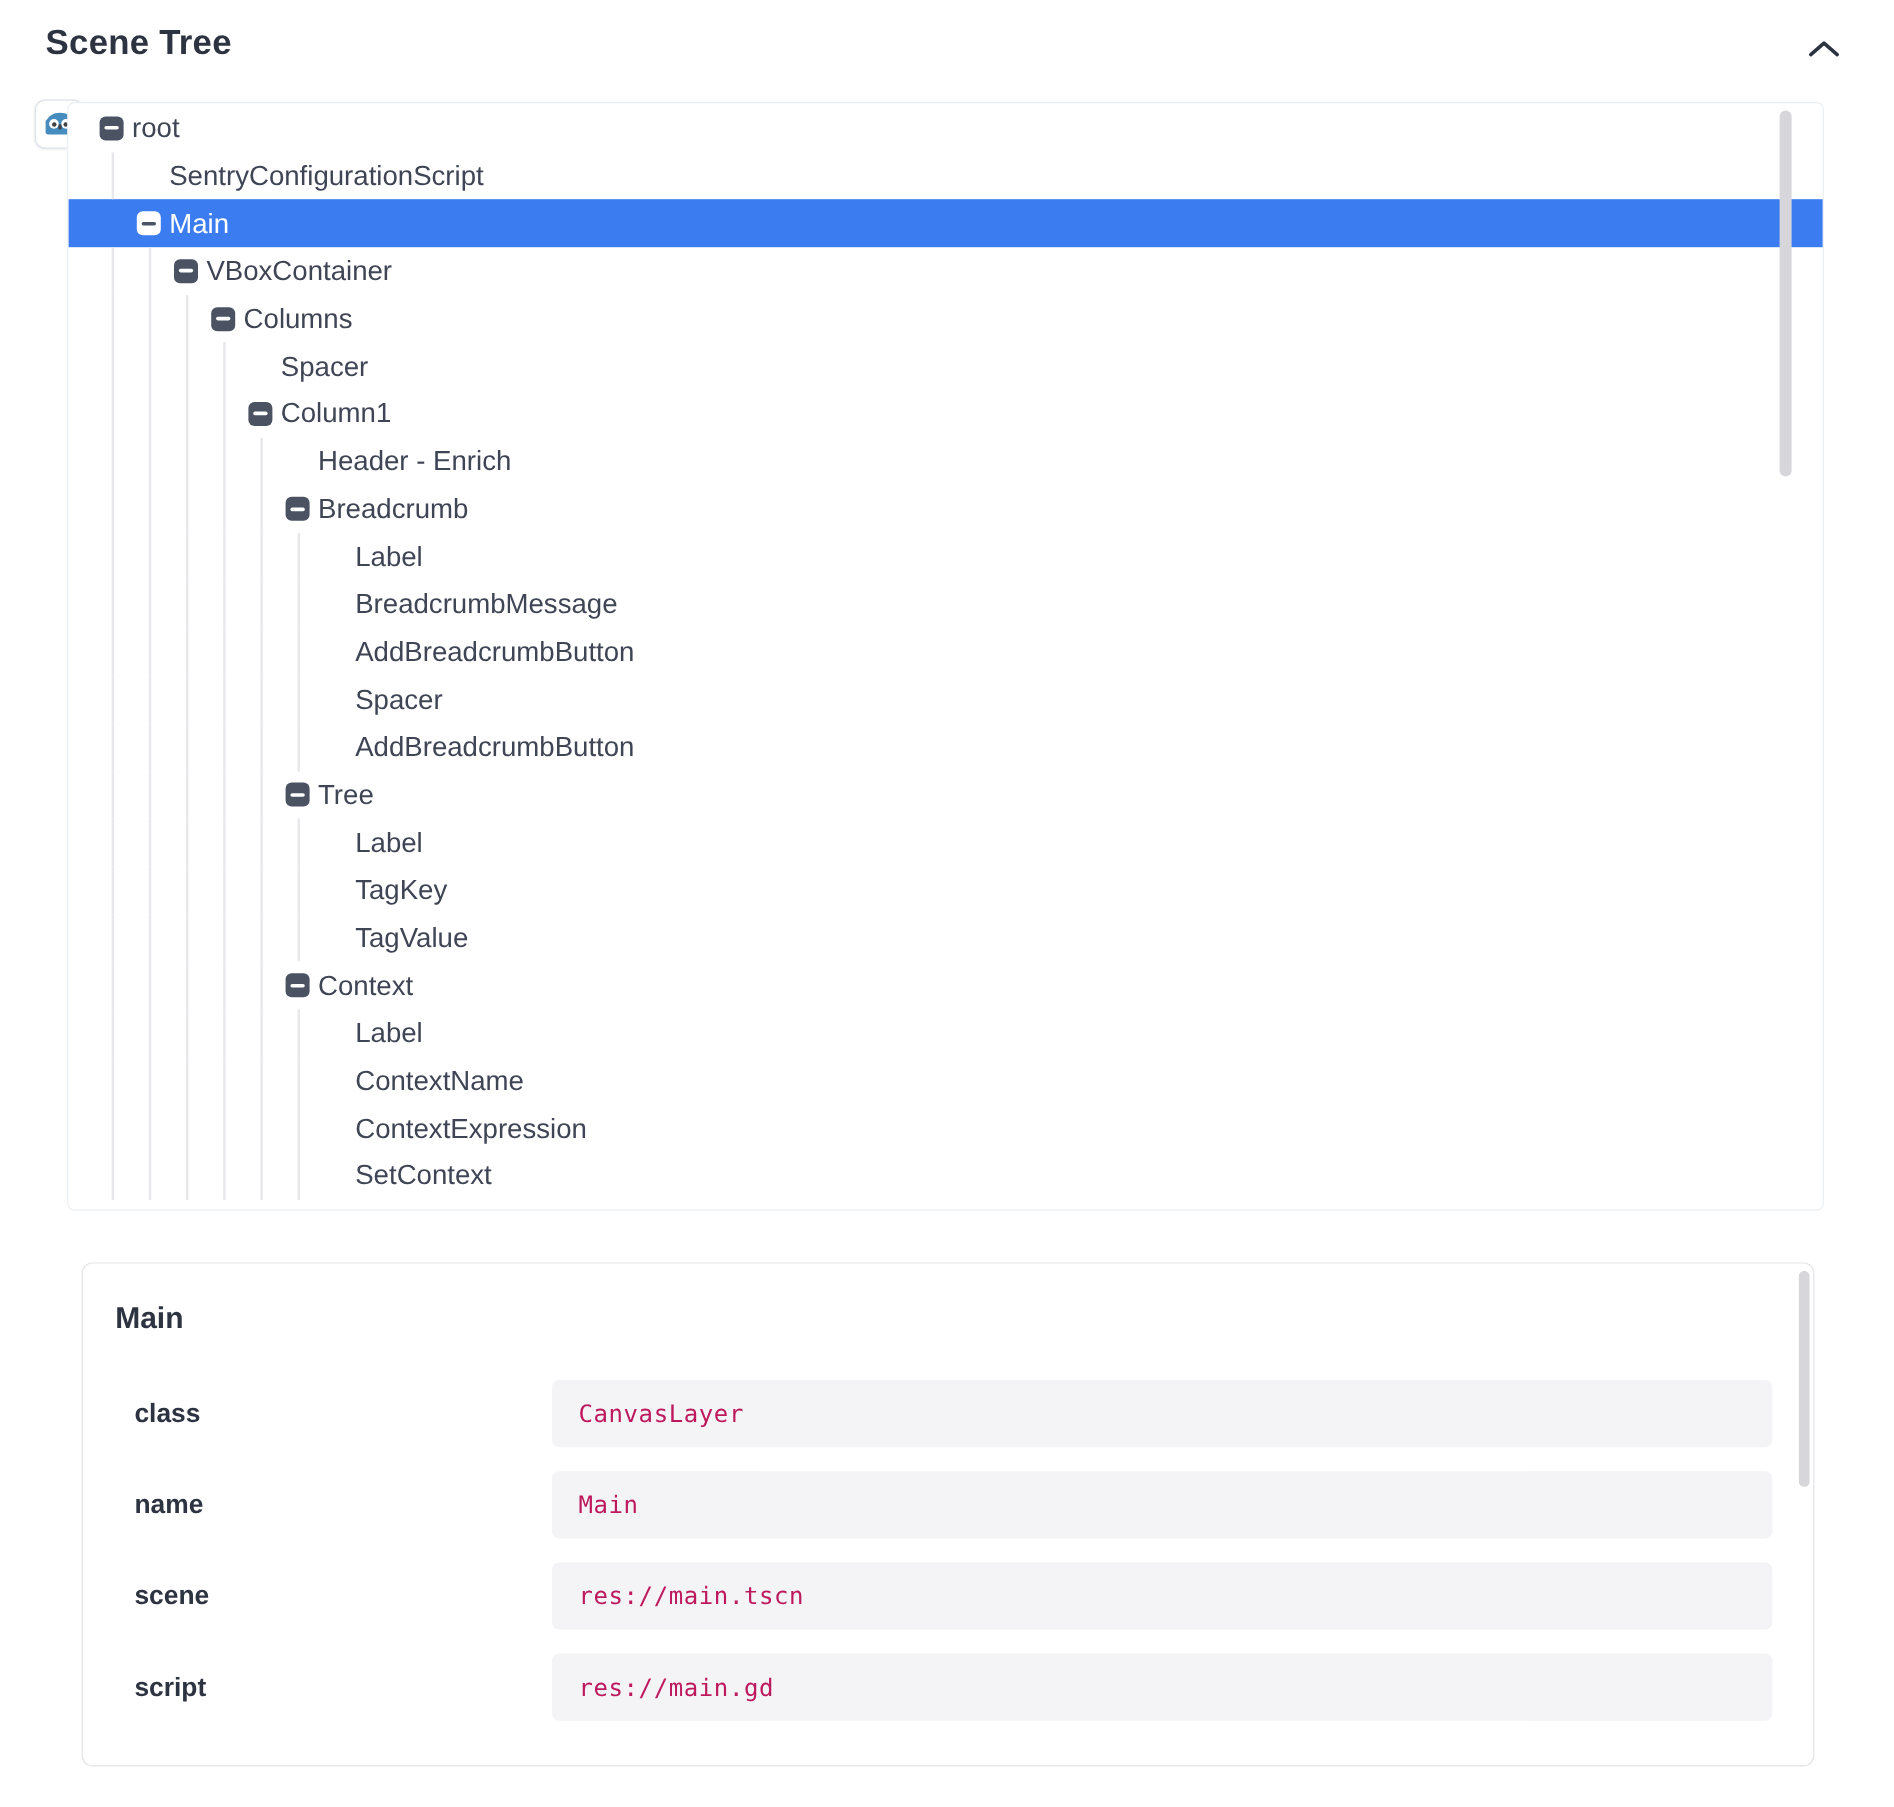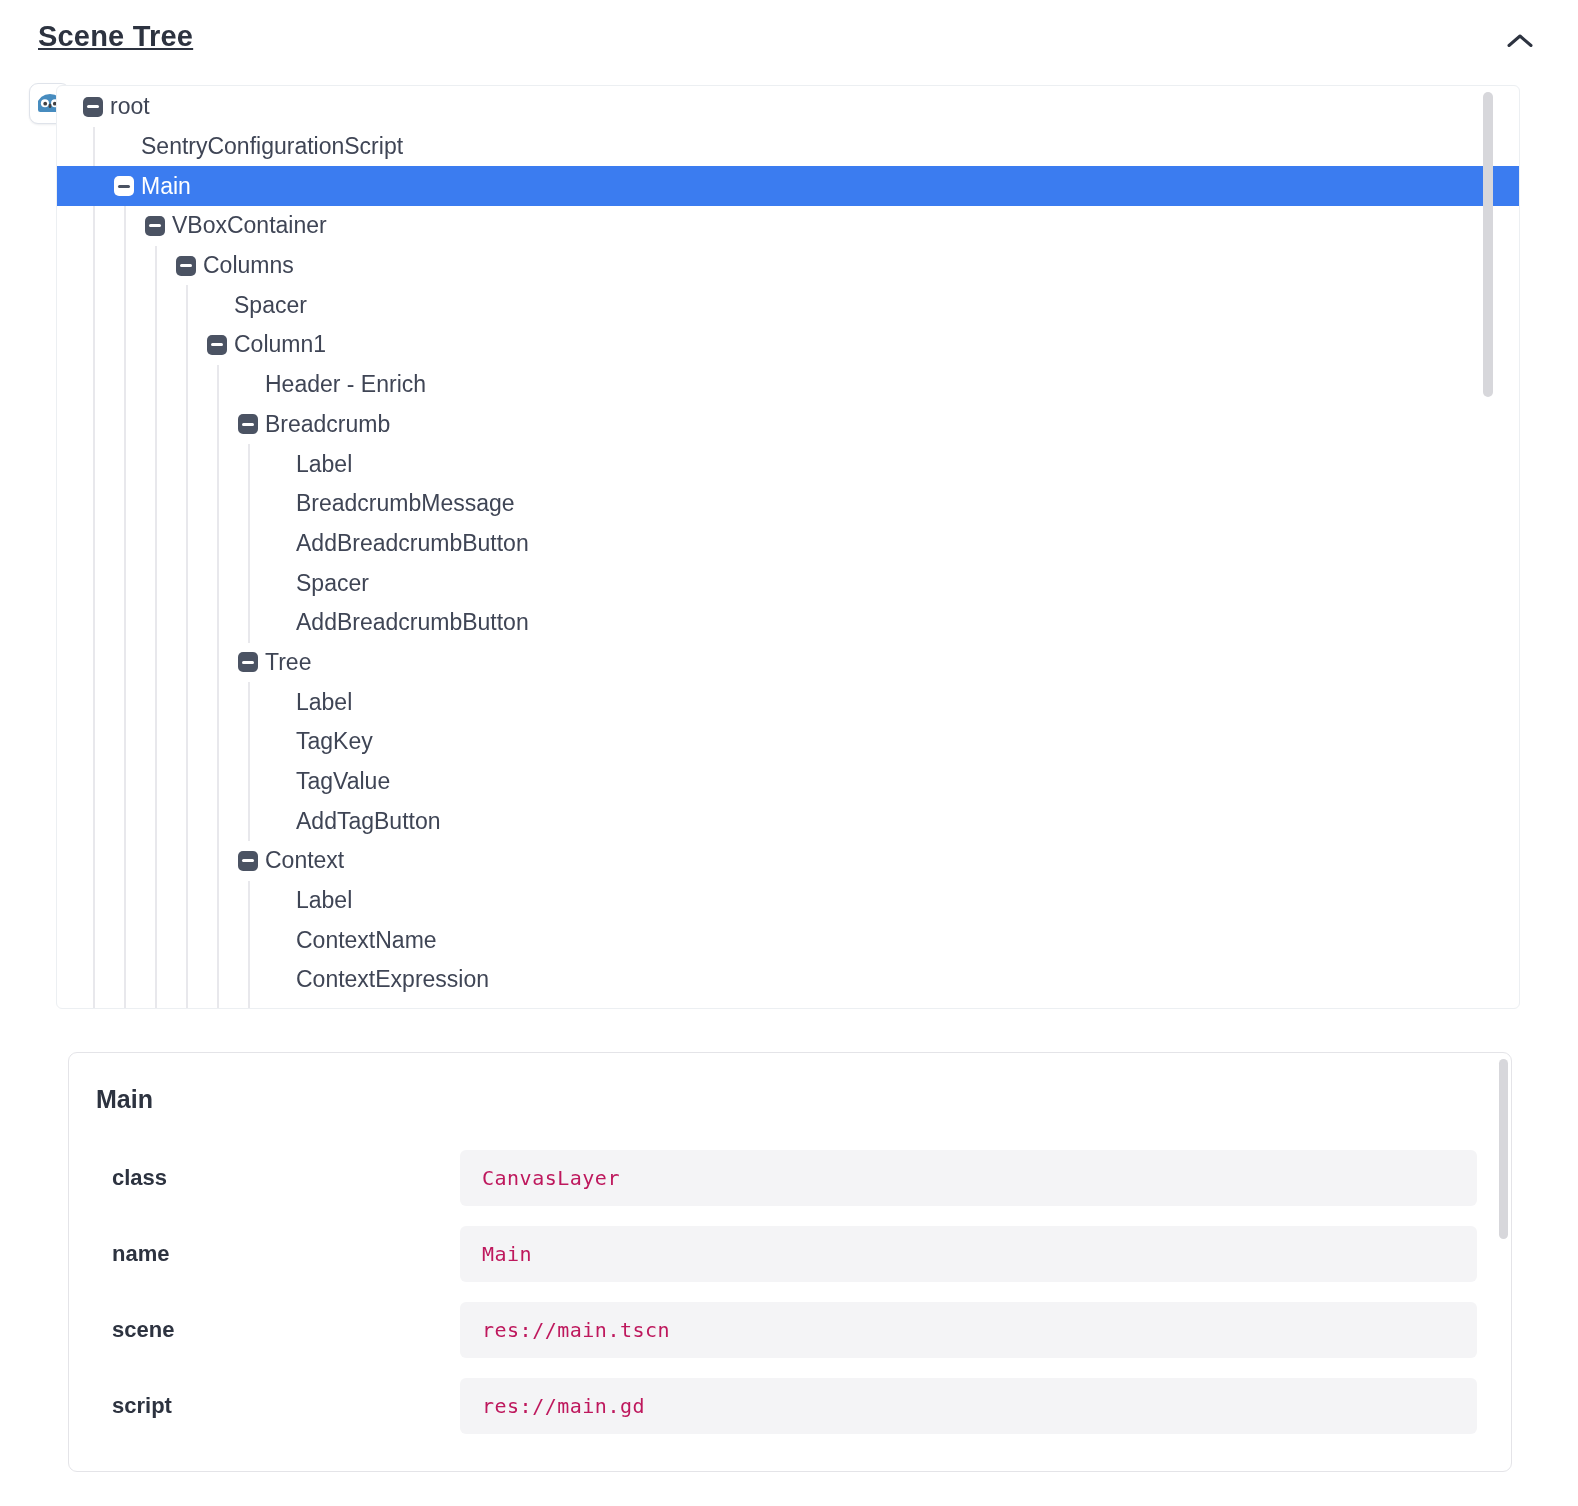--- a/index.html
+++ b/index.html
@@ -9,21 +9,20 @@
     font-family: "Liberation Sans", sans-serif;
     color: var(--text_dark, #2d3340);
     overflow: hidden;
   }
 
   
   .page-title {
     position: absolute; left: 38px; top: 20px;
     font-size: 29px; font-weight: 700; letter-spacing: .2px;
     color: var(--text_dark, #2d3340);
-    text-decoration: underline;
   }
   .section-collapse {
     position: absolute; left: 1502px; top: 28px;
     width: 36px; height: 26px; display: flex; align-items: center; justify-content: center;
     cursor: pointer; background: transparent; border: none;
   }
 
   
   .godot-badge {
     position: absolute; left: 29px; top: 83px; width: 41px; height: 41px;
@@ -273,30 +272,20 @@
         <span class="indent"></span>
         <span class="toggle-spacer"></span>
         <span class="row-label">TagValue</span>
   </div>
       <div class="tree-row">
     <span class="indent"></span>
         <span class="indent"></span>
         <span class="indent"></span>
         <span class="indent"></span>
         <span class="indent"></span>
-        <span class="indent"></span>
-        <span class="toggle-spacer"></span>
-        <span class="row-label">AddTagButton</span>
-  </div>
-      <div class="tree-row">
-    <span class="indent"></span>
-        <span class="indent"></span>
-        <span class="indent"></span>
-        <span class="indent"></span>
-        <span class="indent"></span>
         <span class="toggle"></span>
         <span class="row-label">Context</span>
   </div>
       <div class="tree-row">
     <span class="indent"></span>
         <span class="indent"></span>
         <span class="indent"></span>
         <span class="indent"></span>
         <span class="indent"></span>
         <span class="indent"></span>

